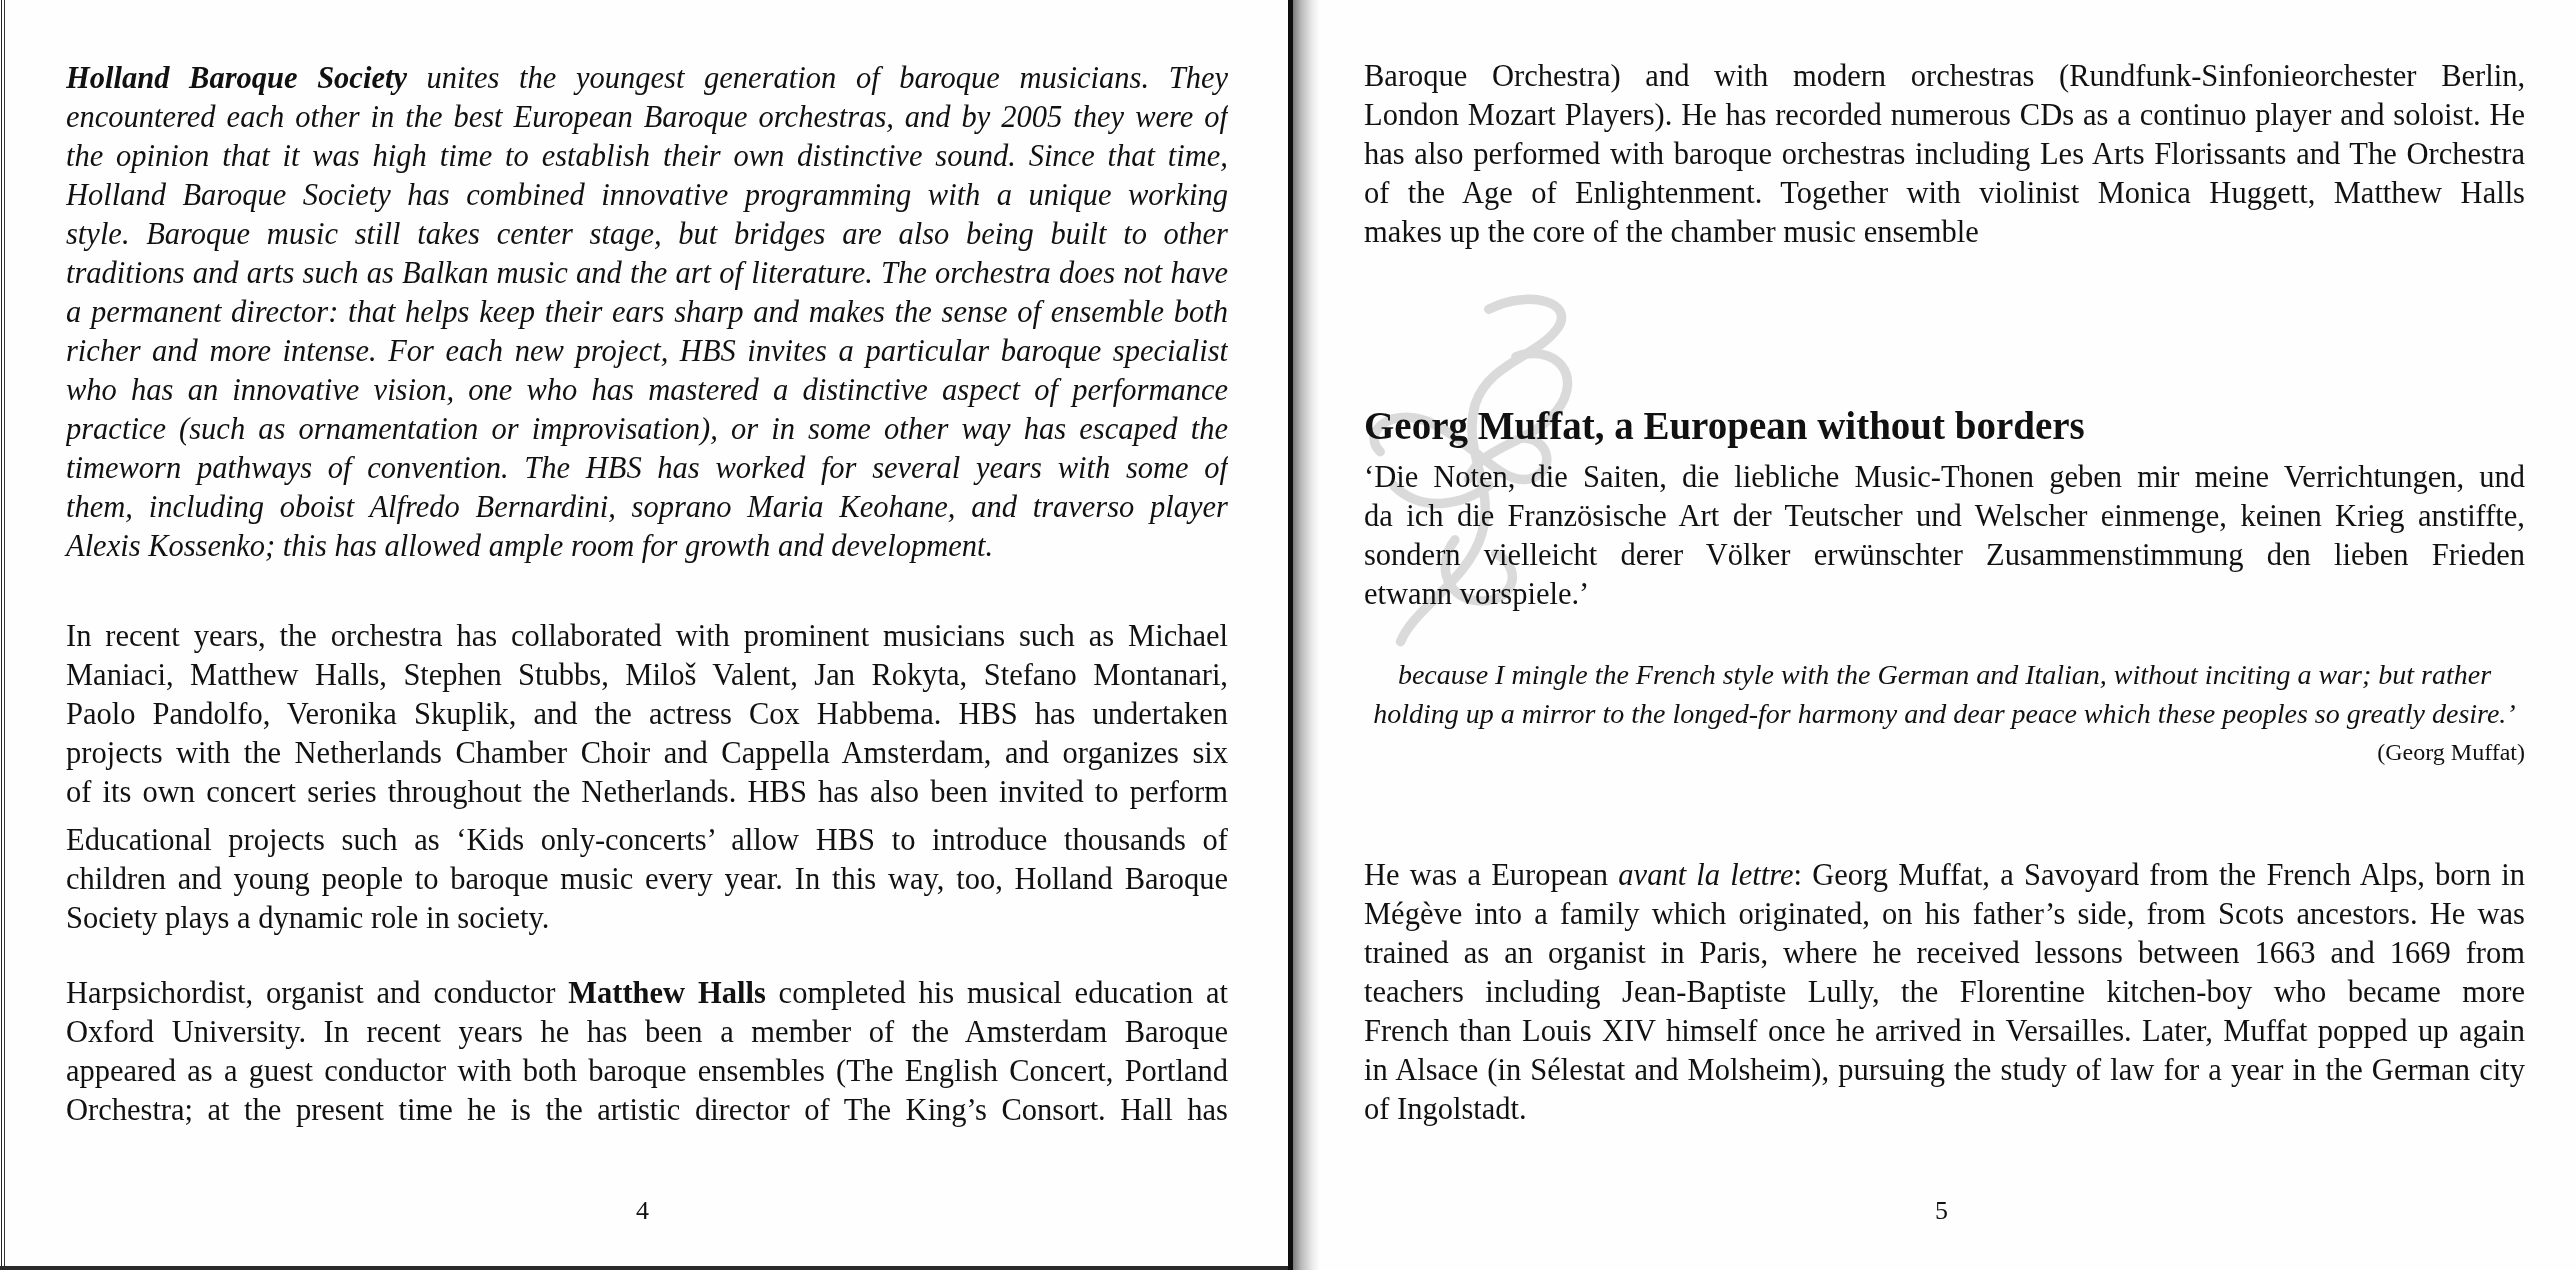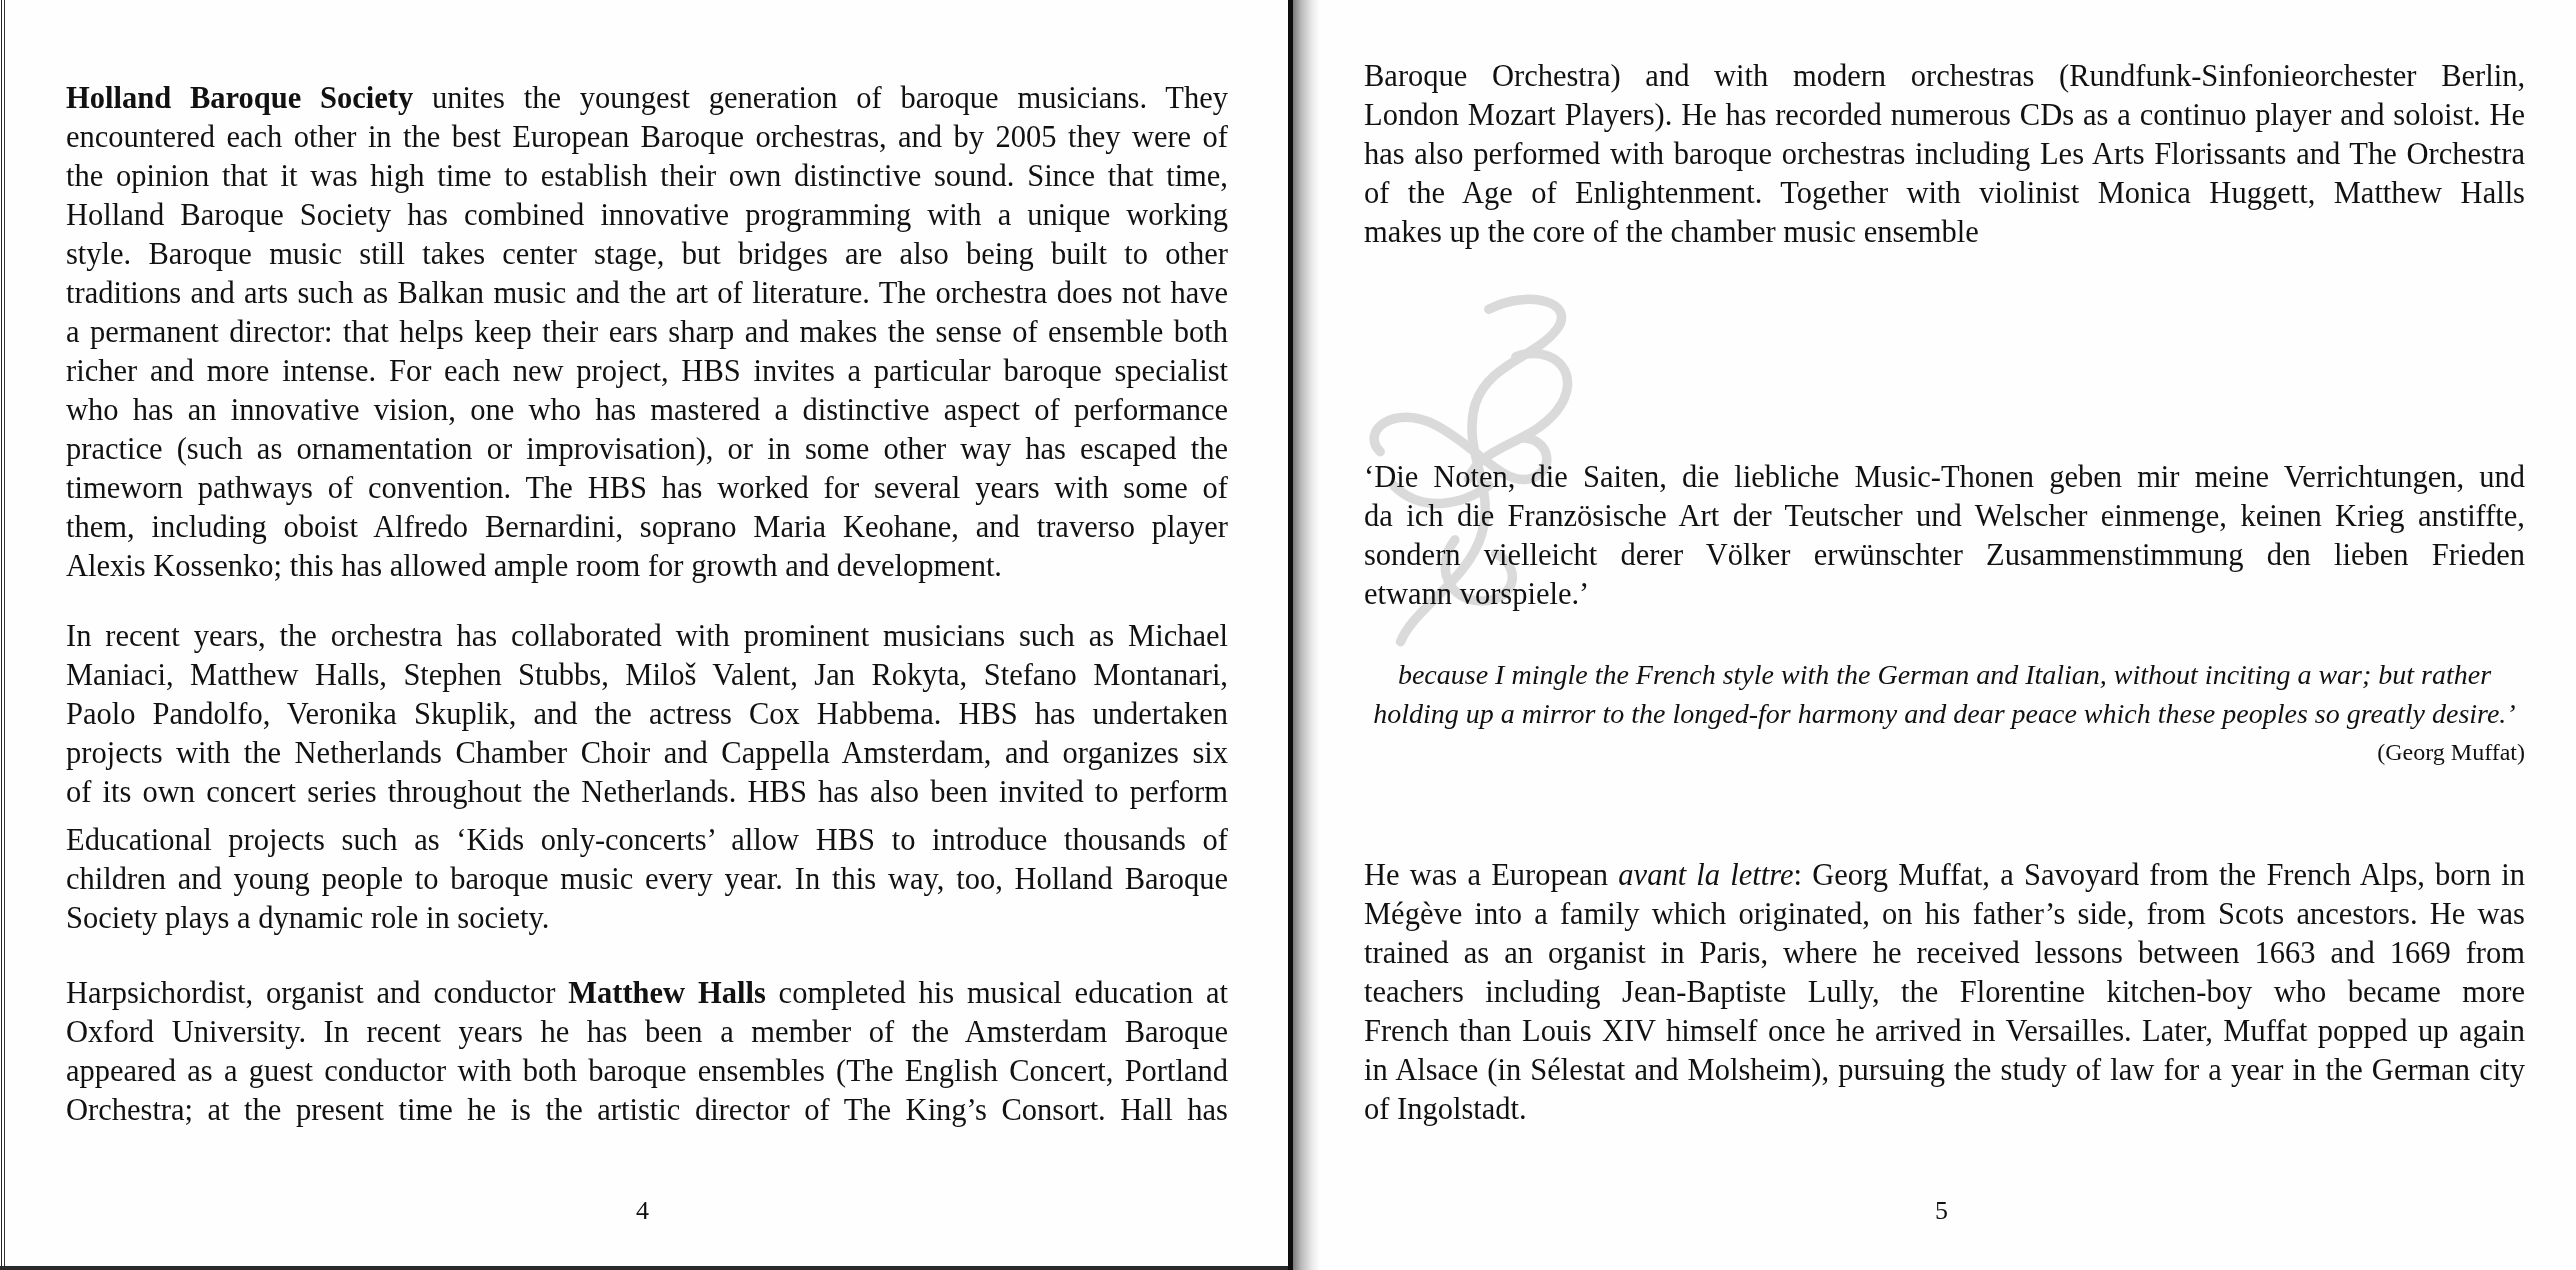--- a/index.html
+++ b/index.html
@@ -53,21 +53,21 @@
   <svg class="ornament" viewBox="0 0 380 560">
     <g fill="none" stroke="#9a9a9a" stroke-width="14" stroke-linecap="round">
       <path d="M200 40 C 260 10, 330 30, 300 70 C 270 110, 200 120, 180 180 C 160 250, 210 300, 190 370 C 170 440, 90 480, 70 530"></path>
       <path d="M240 110 C 300 90, 340 140, 300 190 C 260 240, 190 240, 170 290"></path>
       <path d="M40 250 C 10 220, 60 180, 120 210 C 180 240, 220 300, 260 290 C 300 280, 290 230, 250 230"></path>
       <path d="M60 300 C 100 340, 160 330, 200 300"></path>
       <path d="M150 380 C 120 420, 140 470, 190 470 C 240 470, 250 420, 210 400"></path>
     </g>
   </svg>
 
-  <div class="block left-col" style="top:79px;">
+  <div class="block left-col" style="top:59px;font-style:italic;">
     <span class="line j"><b>Holland Baroque Society</b><span> unites the youngest generation of baroque musicians. They</span></span>
     <span class="line j">encountered each other in the best European Baroque orchestras, and by 2005 they were of</span>
     <span class="line j">the opinion that it was high time to establish their own distinctive sound. Since that time,</span>
     <span class="line j">Holland Baroque Society has combined innovative programming with a unique working</span>
     <span class="line j">style. Baroque music still takes center stage, but bridges are also being built to other</span>
     <span class="line j">traditions and arts such as Balkan music and the art of literature. The orchestra does not have</span>
     <span class="line j">a permanent director: that helps keep their ears sharp and makes the sense of ensemble both</span>
     <span class="line j">richer and more intense. For each new project, HBS invites a particular baroque specialist</span>
     <span class="line j">who has an innovative vision, one who has mastered a distinctive aspect of performance</span>
     <span class="line j">practice (such as ornamentation or improvisation), or in some other way has escaped the</span>
@@ -100,20 +100,21 @@
   <div class="page-num pn-left">4</div>
 
   <div class="block right-col" style="top:57px;">
     <span class="line j">Baroque Orchestra) and with modern orchestras (Rundfunk-Sinfonieorchester Berlin,</span>
     <span class="line j">London Mozart Players). He has recorded numerous CDs as a continuo player and soloist. He</span>
     <span class="line j">has also performed with baroque orchestras including Les Arts Florissants and The Orchestra</span>
     <span class="line j">of the Age of Enlightenment. Together with violinist Monica Huggett, Matthew Halls</span>
     <span class="line">makes up the core of the chamber music ensemble</span>
   </div>
 
+  <h2 class="heading">Georg Muffat, a European without borders</h2>
 
   <div class="block right-col" style="top:458px;">
     <span class="line j">‘Die Noten, die Saiten, die liebliche Music-Thonen geben mir meine Verrichtungen, und</span>
     <span class="line j">da ich die Französische Art der Teutscher und Welscher einmenge, keinen Krieg anstiffte,</span>
     <span class="line j">sondern vielleicht derer Völker erwünschter Zusammenstimmung den lieben Frieden</span>
     <span class="line">etwann vorspiele.’</span>
   </div>
 
   <div class="quote">
     <span class="qline">because I mingle the French style with the German and Italian, without inciting a war; but rather</span>

